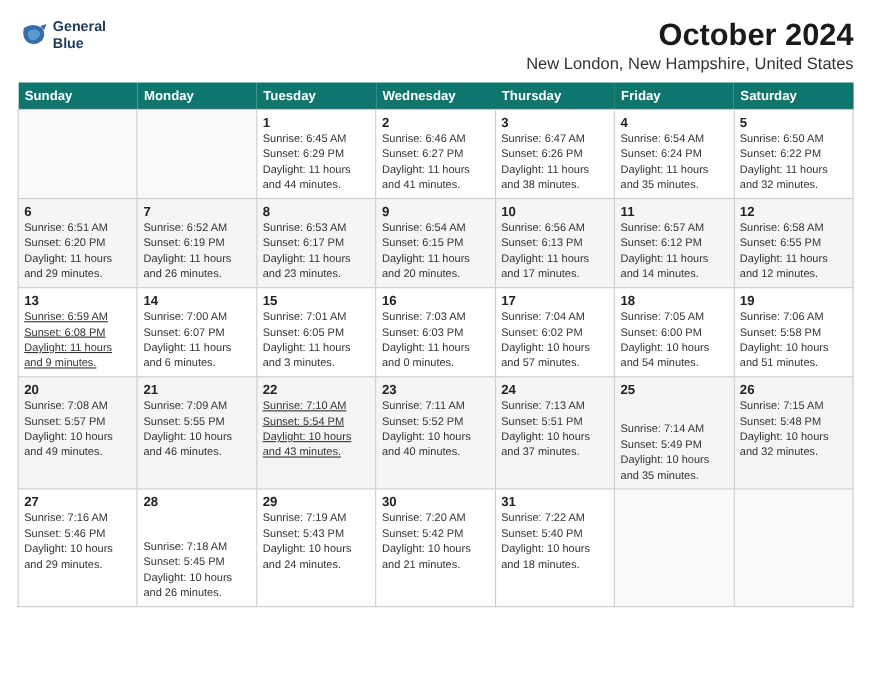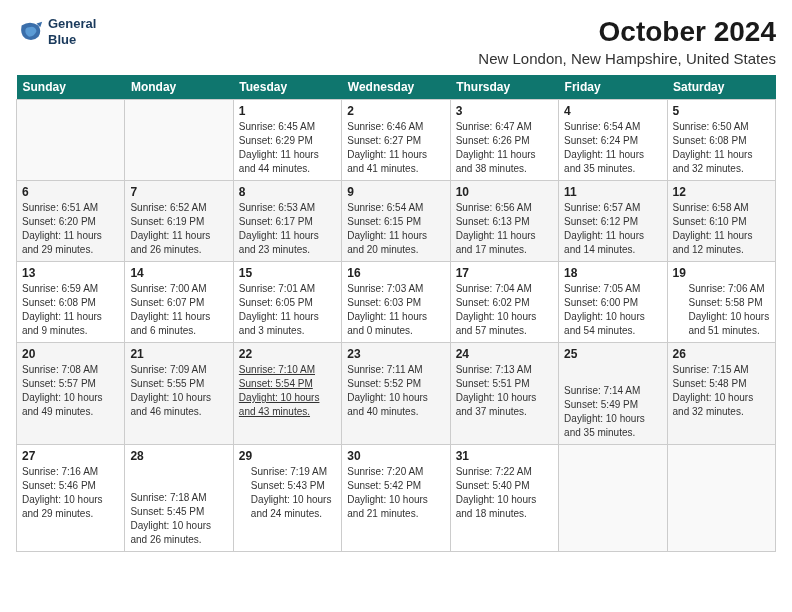--- a/index.html
+++ b/index.html
@@ -141,21 +141,21 @@
         </td>
         <td>
           <div class="day-num">4</div>
           <div class="cell-info" style="white-space: pre-line;">Sunrise: 6:54 AM
 Sunset: 6:24 PM
 Daylight: 11 hours and 35 minutes.</div>
         </td>
         <td>
           <div class="day-num">5</div>
           <div class="cell-info" style="white-space: pre-line;">Sunrise: 6:50 AM
-Sunset: 6:08 PM
+Sunset: 6:22 PM
 Daylight: 11 hours and 32 minutes.</div>
         </td>
       </tr>
       <tr>
         <td>
           <div class="day-num">6</div>
           <div class="cell-info" style="white-space: pre-line;">Sunrise: 6:51 AM
 Sunset: 6:20 PM
 Daylight: 11 hours and 29 minutes.</div>
         </td>
@@ -185,28 +185,28 @@
         </td>
         <td>
           <div class="day-num">11</div>
           <div class="cell-info" style="white-space: pre-line;">Sunrise: 6:57 AM
 Sunset: 6:12 PM
 Daylight: 11 hours and 14 minutes.</div>
         </td>
         <td>
           <div class="day-num">12</div>
           <div class="cell-info" style="white-space: pre-line;">Sunrise: 6:58 AM
-Sunset: 6:10 PM
+Sunset: 6:55 PM
 Daylight: 11 hours and 12 minutes.</div>
         </td>
       </tr>
       <tr>
         <td>
           <div class="day-num">13</div>
-          <div class="cell-info" style="white-space: pre-line;">Sunrise: 6:59 AM
+          <div class="cell-info" style="white-space: pre-line; text-decoration: underline;">Sunrise: 6:59 AM
 Sunset: 6:08 PM
 Daylight: 11 hours and 9 minutes.</div>
         </td>
         <td>
           <div class="day-num">14</div>
           <div class="cell-info" style="white-space: pre-line;">Sunrise: 7:00 AM
 Sunset: 6:07 PM
 Daylight: 11 hours and 6 minutes.</div>
         </td>
         <td>
@@ -228,21 +228,21 @@
 Daylight: 10 hours and 57 minutes.</div>
         </td>
         <td>
           <div class="day-num">18</div>
           <div class="cell-info" style="white-space: pre-line;">Sunrise: 7:05 AM
 Sunset: 6:00 PM
 Daylight: 10 hours and 54 minutes.</div>
         </td>
         <td>
           <div class="day-num">19</div>
-          <div class="cell-info" style="white-space: pre-line; margin-left: 16px;">Sunrise: 7:06 AM
+          <div class="cell-info" style="white-space: pre-line;">Sunrise: 7:06 AM
 Sunset: 5:58 PM
 Daylight: 10 hours and 51 minutes.</div>
         </td>
       </tr>
       <tr>
         <td>
           <div class="day-num">20</div>
           <div class="cell-info" style="white-space: pre-line;">Sunrise: 7:08 AM
 Sunset: 5:57 PM
 Daylight: 10 hours and 49 minutes.</div>
@@ -292,21 +292,21 @@
 Daylight: 10 hours and 29 minutes.</div>
         </td>
         <td>
           <div class="day-num">28</div>
           <div class="cell-info" style="white-space: pre-line; margin-top: 28px;">Sunrise: 7:18 AM
 Sunset: 5:45 PM
 Daylight: 10 hours and 26 minutes.</div>
         </td>
         <td>
           <div class="day-num">29</div>
-          <div class="cell-info" style="white-space: pre-line; margin-left: 12px;">Sunrise: 7:19 AM
+          <div class="cell-info" style="white-space: pre-line;">Sunrise: 7:19 AM
 Sunset: 5:43 PM
 Daylight: 10 hours and 24 minutes.</div>
         </td>
         <td>
           <div class="day-num">30</div>
           <div class="cell-info" style="white-space: pre-line;">Sunrise: 7:20 AM
 Sunset: 5:42 PM
 Daylight: 10 hours and 21 minutes.</div>
         </td>
         <td>

